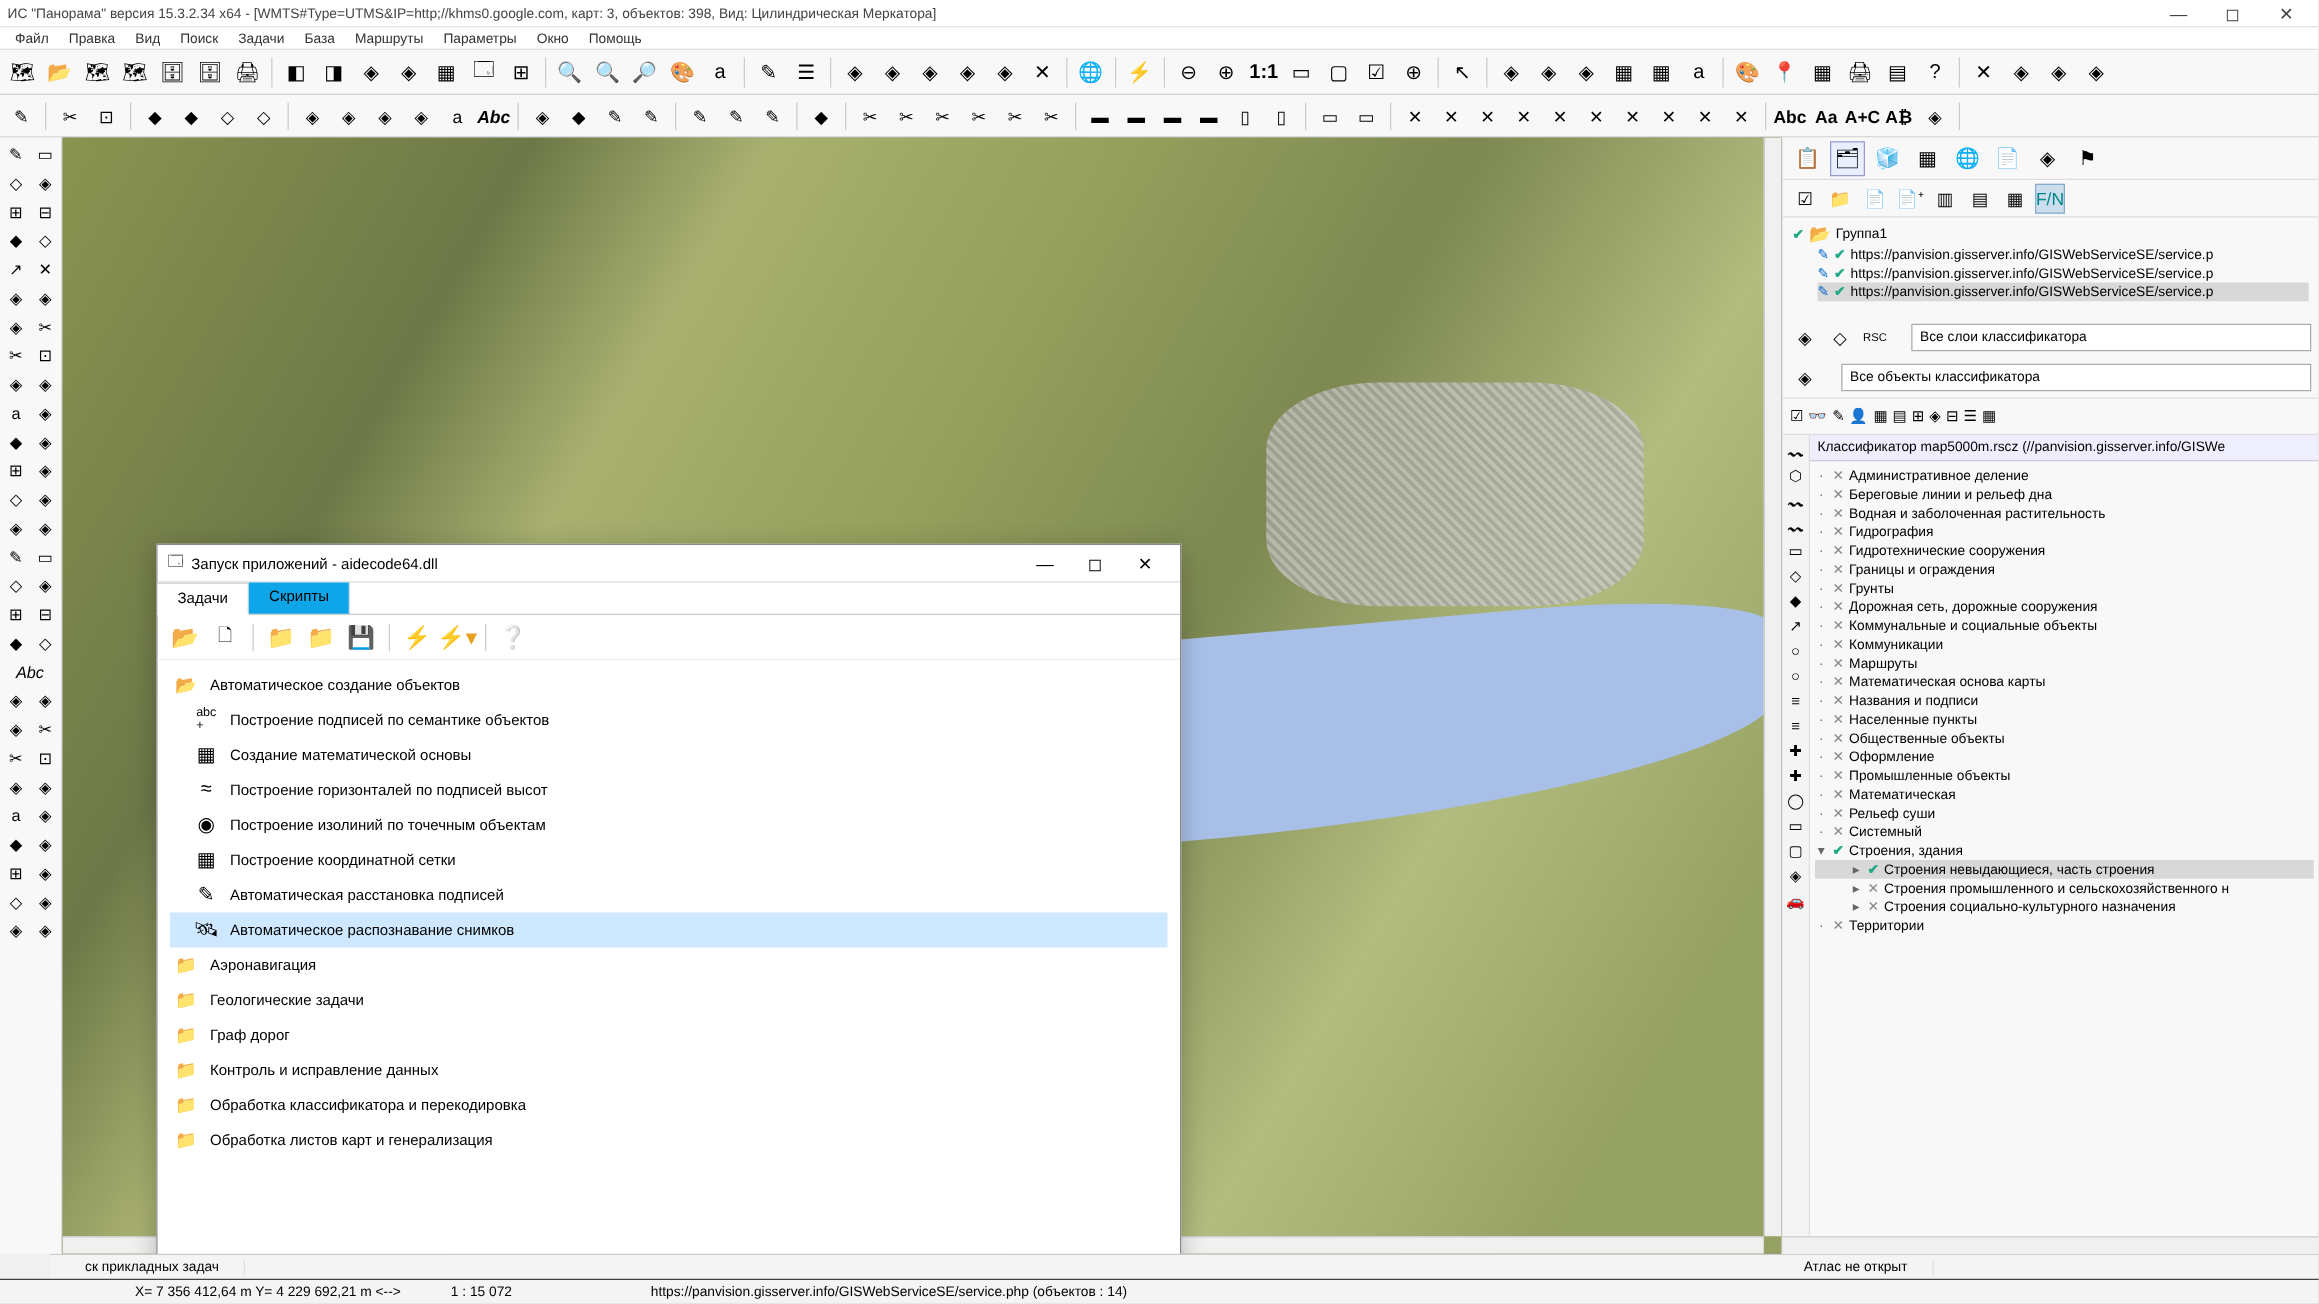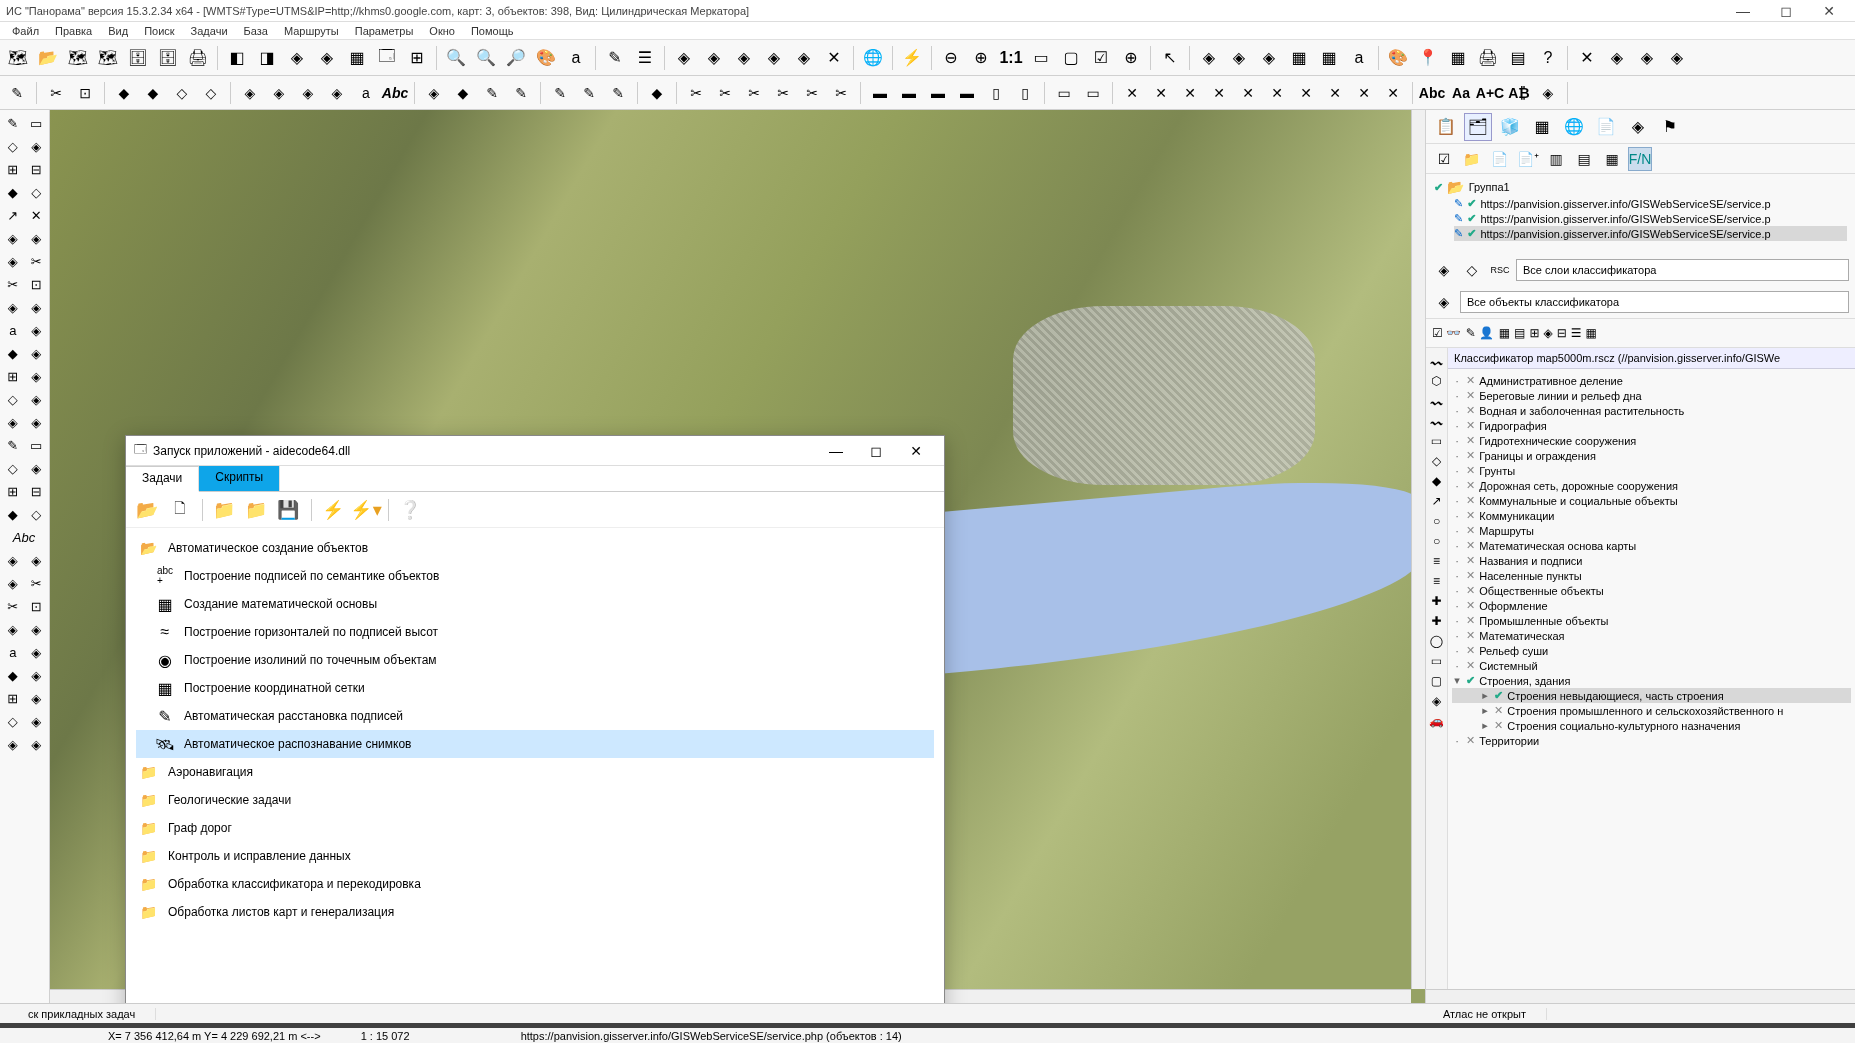--- a/index.html
+++ b/index.html
@@ -42,21 +42,21 @@
 .rp-tab.active { border: 1px solid #99c; background: #e8f0ff; }
 .rp-sub-toolbar { height: 30px; display: flex; align-items: center; gap: 4px; padding: 2px 6px; border-bottom: 1px solid #ddd; }
 .rp-sub-toolbar .rp-btn { width: 24px; height: 24px; display: flex; align-items: center; justify-content: center; cursor: pointer; font-size: 14px; }
 .rp-sub-toolbar .rp-btn.active { background: #cde; border: 1px solid #8ac; }
 .rp-tree { padding: 4px 8px; font-size: 11px; overflow: auto; }
 .rp-tree-item { display: flex; align-items: center; gap: 4px; padding: 1px 0; white-space: nowrap; }
 .rp-tree-item.sel { background: #d8d8d8; }
 .rp-tree-sub { padding-left: 20px; }
 .rp-input-row { padding: 4px 6px; display: flex; gap: 4px; align-items: center; }
 .rp-input-row .rp-btn { width: 24px; height: 24px; display: flex; align-items: center; justify-content: center; cursor: pointer; font-size: 14px; }
-.rp-input { flex: 1; height: 22px; border: 1px solid #aaa; padding: 2px 6px; font-size: 11px; background: #fff; }
+.rp-input { flex: 1; height: 22px; border: 1px solid #aaa; padding: 2px 6px; font-size: 11px; background: #fff; margin-left: 13px; }
 .rp-class-toolbar { height: 30px; display: flex; align-items: center; gap: 4px; padding: 2px 6px; border-bottom: 1px solid #ddd; border-top: 1px solid #ddd; flex-wrap: nowrap; overflow: hidden; }
 .rp-class-tree { flex: 1; overflow: auto; padding: 4px 4px; font-size: 11px; }
 .rp-check { color: #2a8; font-weight: bold; }
 .rp-x { color: #888; }
 .rp-expand { width: 10px; display: inline-block; color: #666; text-align: center; }
 .rp-hscroll { height: 14px; background: #f0f0f0; border-top: 1px solid #ccc; }
 .rp-side-thin { width: 22px; background: #f4f4f4; border-right: 1px solid #ddd; display: flex; flex-direction: column; gap: 2px; padding-top: 4px; align-items: center; }
 .rp-side-thin .thin-btn { width: 18px; height: 18px; font-size: 12px; cursor: pointer; display: flex; align-items: center; justify-content: center; }
 .rp-class-wrap { display: flex; flex: 1; overflow: hidden; }
 
@@ -73,23 +73,23 @@
 .dlg-toolbar { height: 36px; display: flex; align-items: center; gap: 4px; padding: 0 8px; border-bottom: 1px solid #eee; }
 .dlg-toolbar .dlg-btn { width: 28px; height: 28px; display: flex; align-items: center; justify-content: center; cursor: pointer; font-size: 18px; }
 .dlg-toolbar .dlg-sep { width: 1px; height: 22px; background: #ccc; margin: 0 4px; }
 .dlg-body { flex: 1; overflow-y: scroll; padding: 6px 10px; font-size: 12px; }
 .dlg-item { display: flex; align-items: center; gap: 8px; padding: 4px 2px; cursor: pointer; }
 .dlg-item.sel { background: #cde8ff; }
 .dlg-item .dlg-item-icon { width: 22px; height: 20px; display: flex; align-items: center; justify-content: center; font-size: 16px; }
 .dlg-folder { color: #e8a845; }
 .dlg-sub { padding-left: 18px; }
 
-.status-bar1 { height: 20px; background: #f4f4f4; border-top: 1px solid #ccc; display: flex; align-items: center; font-size: 11px; padding: 0 8px; }
+.status-bar1 { height: 20px; background: #f4f4f4; border-top: 1px solid #ccc; display: flex; align-items: center; font-size: 11px; padding: 0 8px; margin-left: 40px; }
 .status-bar1 .sb-sec { padding: 0 20px; border-right: 1px solid #ddd; }
-.status-bar2 { height: 20px; background: #f4f4f4; border-top: 5px solid #404040; display: flex; align-items: center; font-size: 11px; padding: 0 8px; gap: 40px; }
+.status-bar2 { height: 20px; background: #f4f4f4; border-top: 1px solid #404040; display: flex; align-items: center; font-size: 11px; padding: 0 8px; gap: 40px; }
 .status-bar2 .sb-cell { min-width: 120px; }
 
 .folder-icon::before { content: "📁"; font-size: 14px; }
 .folder-open-icon::before { content: "📂"; font-size: 14px; }
 </style>
 </head>
 <body>
 
 <div class="title-bar">
   <span>ИС "Панорама" версия 15.3.2.34 x64 - [WMTS#Type=UTMS&amp;IP=http;//khms0.google.com, карт: 3, объектов: 398, Вид: Цилиндрическая Меркатора]</span>

